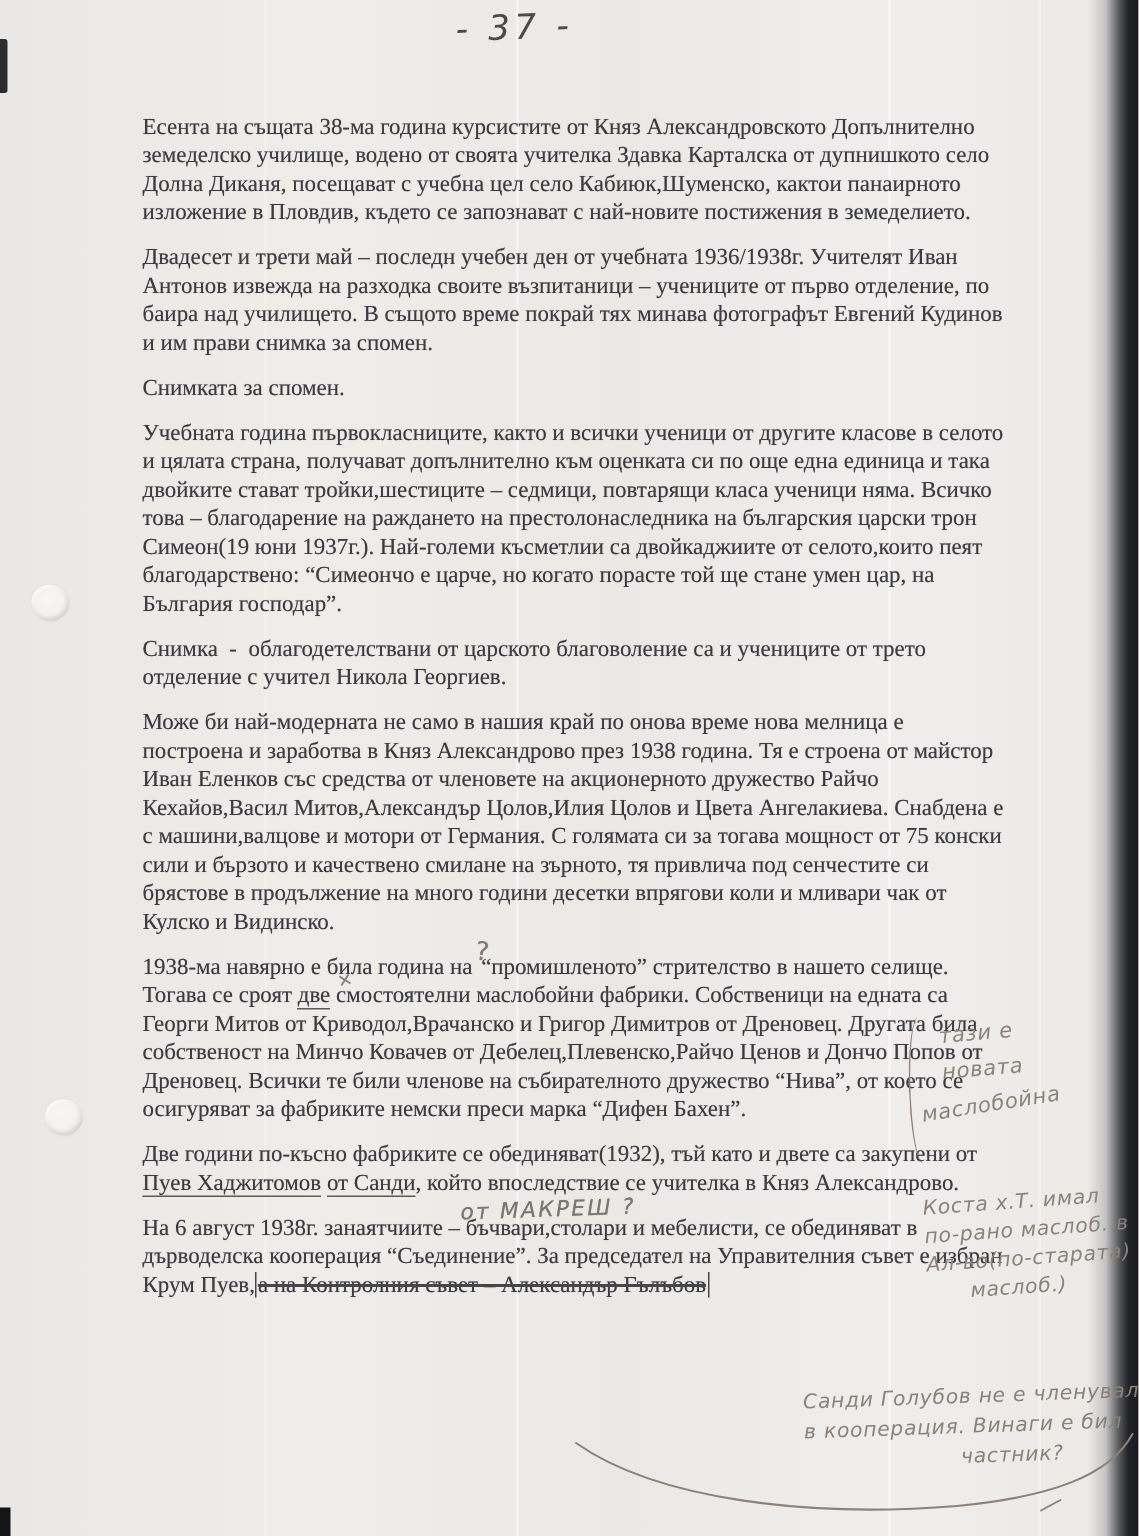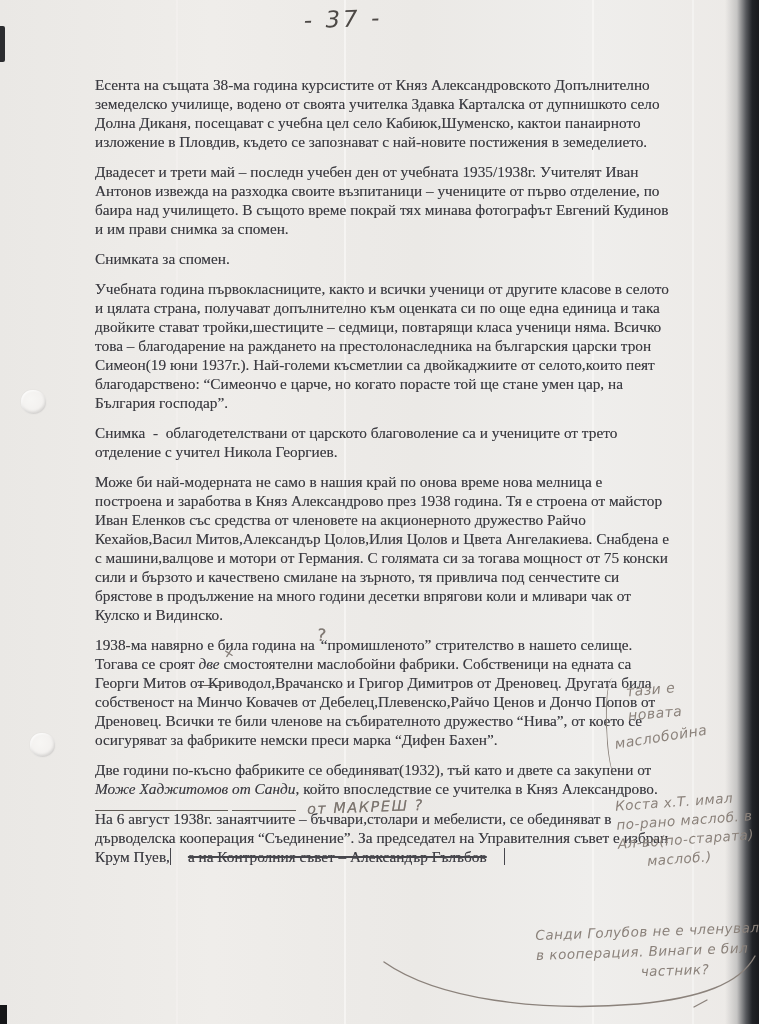--- a/index.html
+++ b/index.html
@@ -37,24 +37,24 @@
   }
 
   .content{
     position:absolute;left:95px;top:75px;width:578px;
     font-size:15.3px;line-height:19px;color:#3b3b41;
     text-shadow:0 0 .5px rgba(59,59,65,.5);
   }
   .content p{margin:0 0 11px 0;white-space:pre-wrap;}
   .content p.rel{position:relative;}
 
-  .u-pencil{border-bottom:1.6px solid #5f5a55;padding-bottom:13px;font-style:italic;}
+  .u-pencil{border-bottom:1.6px solid #5f5a55;padding-bottom:0px;}
   .struck{
     text-decoration:line-through;text-decoration-thickness:1.6px;text-decoration-color:#46464c;
-    border-left:1.8px solid #46464c;border-right:1.8px solid #46464c;padding:0 17px;
+    border-left:1.8px solid #46464c;border-right:1.8px solid #46464c;padding:0 1px;
   }
   .pencil-q{
     position:relative;top:-9px;display:inline-block;margin:0 -5px 0 -2px;
     font-family:"DejaVu Sans", sans-serif;color:#827a73;font-size:17px;transform:rotate(6deg);
   }
   .word-marked{position:relative;}
   .word-marked .x-mark{
     position:absolute;left:1px;top:-11px;font-family:"DejaVu Sans", sans-serif;
     color:#8a817a;font-size:12px;transform:rotate(-12deg);
   }
@@ -94,29 +94,29 @@
   <div class="edge-right"></div>
   <div class="edge-topleft"></div>
   <div class="edge-bottomleft"></div>
   <div class="hole h1"></div>
   <div class="hole h2"></div>
 
   <div class="page-number">- 37 -</div>
 
   <div class="content">
     <p>Есента на същата 38-ма година курсистите от Княз Александровското Допълнително земеделско училище, водено от своята учителка Здавка Карталска от дупнишкото село Долна Диканя, посещават с учебна цел село Кабиюк,Шуменско, кактои панаирното изложение в Пловдив, където се запознават с най-новите постижения в земеделието.</p>
-    <p>Двадесет и трети май – последн учебен ден от учебната 1935/1938г. Учителят Иван Антонов извежда на разходка своите възпитаници – учениците от първо отделение, по баира над училището. В същото време покрай тях минава фотографът Евгений Кудинов и им прави снимка за спомен.</p>
+    <p>Двадесет и трети май – последн учебен ден от учебната 1936/1938г. Учителят Иван Антонов извежда на разходка своите възпитаници – учениците от първо отделение, по баира над училището. В същото време покрай тях минава фотографът Евгений Кудинов и им прави снимка за спомен.</p>
     <p>Снимката за спомен.</p>
     <p>Учебната година първокласниците, както и всички ученици от другите класове в селото и цялата страна, получават допълнително към оценката си по още една единица и така двойките стават тройки,шестиците – седмици, повтарящи класа ученици няма. Всичко това – благодарение на раждането на престолонаследника на българския царски трон Симеон(19 юни 1937г.). Най-големи късметлии са двойкаджиите от селото,които пеят благодарствено: “Симеончо е царче, но когато порасте той ще стане умен цар, на България господар”.</p>
     <p>Снимка  -  облагодетелствани от царското благоволение са и учениците от трето отделение с учител Никола Георгиев.</p>
     <p>Може би най-модерната не само в нашия край по онова време нова мелница е построена и заработва в Княз Александрово през 1938 година. Тя е строена от майстор Иван Еленков със средства от членовете на акционерното дружество Райчо Кехайов,Васил Митов,Александър Цолов,Илия Цолов и Цвета Ангелакиева. Снабдена е с машини,валцове и мотори от Германия. С голямата си за тогава мощност от 75 конски сили и бързото и качествено смилане на зърното, тя привлича под сенчестите си брястове в продължение на много години десетки впрягови коли и мливари чак от Кулско и Видинско.</p>
 
     <p class="rel"><span>1938-ма навярно е била година на </span><span class="pencil-q">?</span><span>“промишленото” стрителство в нашето селище. Тогава се сроят </span><span class="u-pencil">две</span><span> </span><span class="word-marked"><span class="x-mark">×</span><span>смостоятелни</span></span><span> маслобойни фабрики. Собственици на едната са Георги Митов от Криводол,Врачанско и Григор Димитров от Дреновец. Другата била собственост на Минчо Ковачев от Дебелец,Плевенско,Райчо Ценов и Дончо Попов от Дреновец. Всички те били членове на събирателното дружество “Нива”, от което се осигуряват за фабриките немски преси марка “Дифен Бахен”.</span></p>
 
-    <p class="rel"><span>Две години по-късно фабриките се обединяват(1932), тъй като и двете са закупени от </span><span class="u-pencil">Може Хаджитомов</span><span> </span><span class="u-pencil">от Санди</span><span>, който впоследствие се учителка в Княз Александрово.</span><span class="makresh">от МАКРЕШ ?</span></p>
+    <p class="rel"><span>Две години по-късно фабриките се обединяват(1932), тъй като и двете са закупени от </span><span class="u-pencil">Пуев Хаджитомов</span><span> </span><span class="u-pencil">от Санди</span><span>, който впоследствие се учителка в Княз Александрово.</span><span class="makresh">от МАКРЕШ ?</span></p>
 
     <p class="rel"><span>На 6 август 1938г. занаятчиите – бъчвари,столари и мебелисти, се обединяват в дърводелска кооперация “Съединение”. За председател на Управителния съвет е избран  Крум Пуев,</span><span class="struck">а на Контролния съвет – Александър Гълъбов</span></p>
   </div>
 
   <div class="bracket1"></div>
   <div class="note1 hand">
     <span class="l l1">тази е</span>
     <span class="l l2">новата</span>
     <span class="l l3">маслобойна</span>
   </div>

